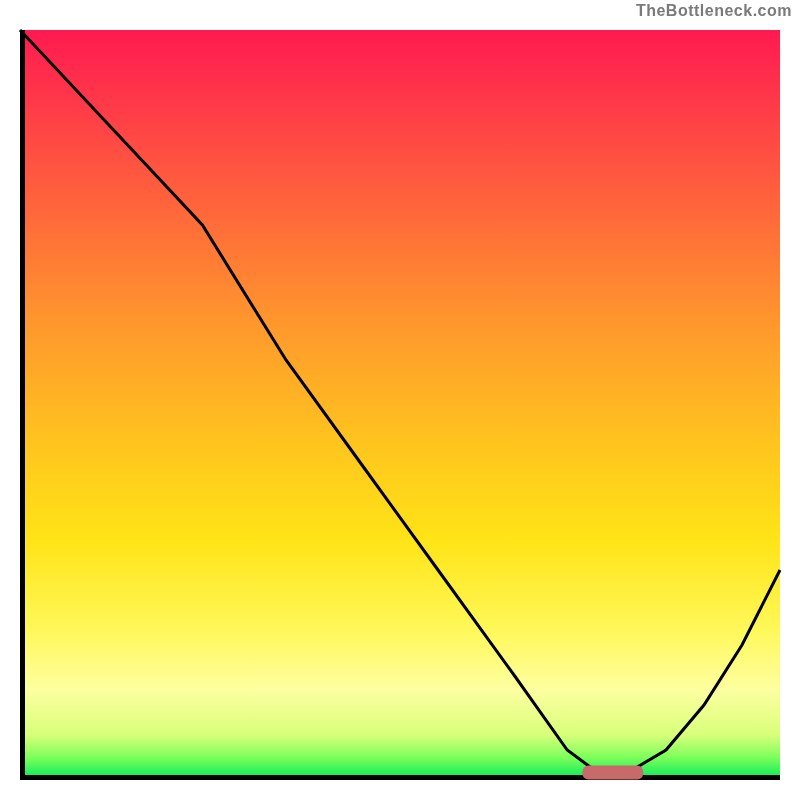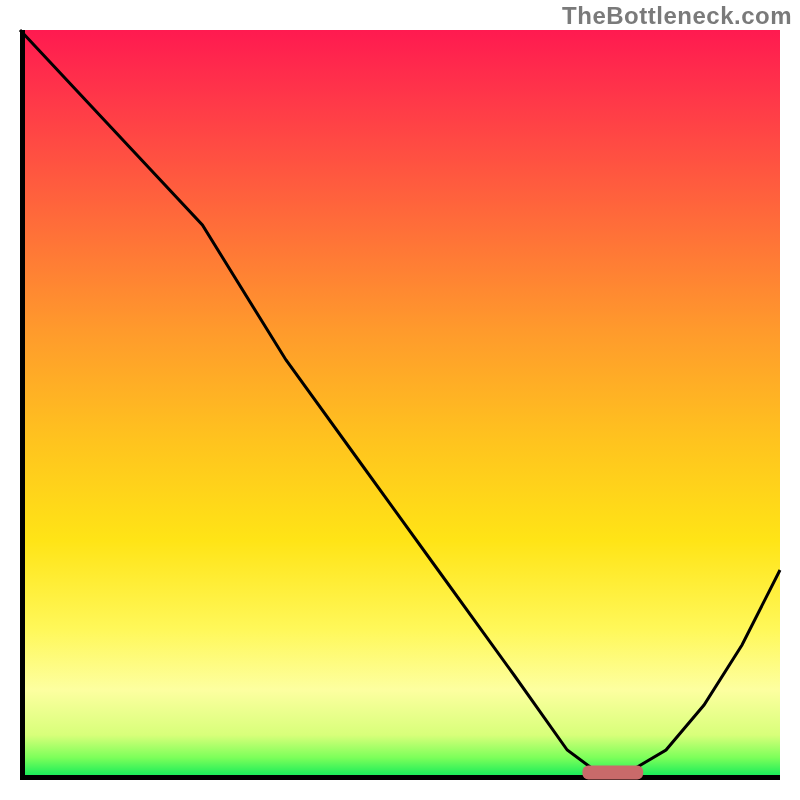--- a/index.html
+++ b/index.html
@@ -8,21 +8,21 @@
     position: relative;
     width: 800px;
     height: 800px;
     background: #fff;
   }
   .watermark {
     position: absolute;
     top: 2px;
     right: 8px;
     font-family: Arial, Helvetica, sans-serif;
-    font-size: 24px;
+    font-size: 16px;
     font-weight: bold;
     color: #7a7a7a;
     letter-spacing: 0.5px;
     z-index: 10;
   }
   .plot-area {
     position: absolute;
     left: 20px;
     top: 30px;
     width: 760px;

